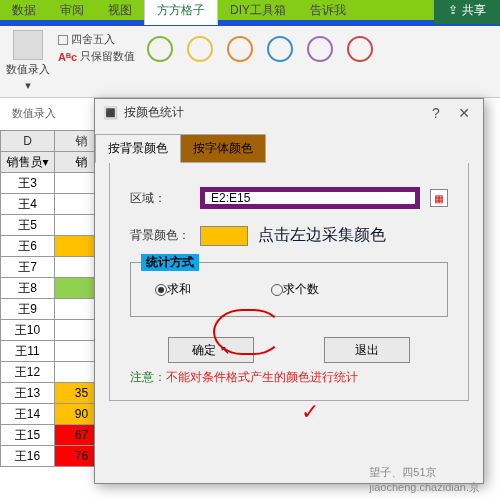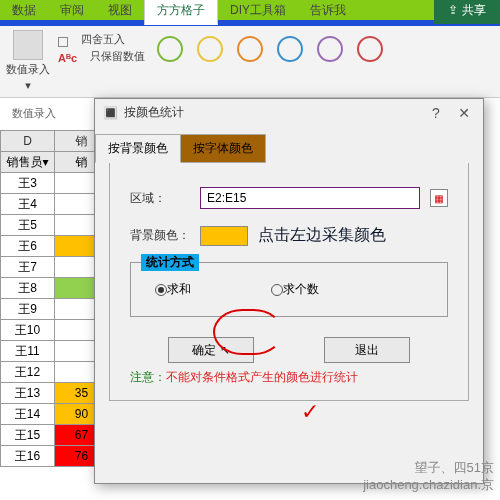--- a/index.html
+++ b/index.html
@@ -4,21 +4,21 @@
 <style>
 *{box-sizing:border-box;margin:0;padding:0;font-family:"Microsoft YaHei",sans-serif}
 body{background:#fff;width:500px;height:500px;overflow:hidden;font-size:12px}
 .ribbon-tabs{display:flex;background:#84cc16;border-bottom:6px solid #1d4ed8;height:26px;align-items:center}
 .tab{padding:5px 12px;color:#444;cursor:pointer;font-size:12px}
 .tab.active{color:#217346;border:1px solid #ccc;border-bottom:1px solid #fff;background:#fff;margin-bottom:-1px}
 .share{margin-left:auto;background:#217346;color:#fff;padding:5px 14px;display:flex;align-items:center;gap:4px}
 .ribbon-body{background:#f3f3f3;height:72px;border-bottom:1px solid #ccc;display:flex;padding:4px 2px;position:relative}
 .rb-group{display:flex;flex-direction:column;align-items:center;padding:0 4px;font-size:11px;color:#444;justify-content:flex-start;gap:2px}
 .rb-icon{width:30px;height:30px;background:#ddd;border:1px solid #bbb}
-.rb-text{display:flex;align-items:flex-end;gap:13px}
+.rb-text{display:flex;align-items:center;gap:3px}
 .chk{width:10px;height:10px;border:1px solid #888;display:inline-block}
 .color-icons{display:flex;gap:14px;padding:6px 8px}
 .ci{width:26px;height:26px;border-radius:50%;border:2px solid;display:flex;align-items:center;justify-content:center;font-size:10px}
 .ci.g{border-color:#7fb83d}.ci.y{border-color:#e8c340}.ci.o{border-color:#e38b2f}.ci.b{border-color:#3a91c9}.ci.p{border-color:#9a6db5}.ci.r{border-color:#c94a4a}
 .gl{position:absolute;left:12px;top:106px;font-size:11px;color:#666}
 .sheet{position:absolute;left:0;top:130px}
 .sheet table{border-collapse:collapse}
 .sheet td,.sheet th{border:1px solid #999;width:54px;height:21px;text-align:center;font-size:12px;background:#fff}
 .sheet th.col{background:#e8e8e8;font-weight:normal;color:#333}
 .sheet td.hdr{background:#e8e8e8}
@@ -28,37 +28,37 @@
 .dialog{position:absolute;left:94px;top:98px;width:390px;height:386px;background:#f0f0f0;border:1px solid #888;box-shadow:3px 3px 12px rgba(0,0,0,.35)}
 .dlg-title{display:flex;align-items:center;gap:6px;padding:5px 8px;font-size:12px;color:#333}
 .dlg-title .sp{flex:1}
 .dlg-title .x,.dlg-title .q{width:22px;text-align:center;color:#555;font-size:14px;cursor:pointer}
 .tabs2{display:flex;margin:8px 0 0}
 .tab2{padding:5px 12px;border:1px solid #aaa;background:#a16207;font-size:12px;cursor:pointer;margin-right:-1px}
 .tab2.active{background:#f0f0f0;border-bottom:1px solid #f0f0f0;position:relative;z-index:2}
 .panel{margin:0 14px 10px;border:1px solid #aaa;border-top:none;padding:24px 20px 14px;background:#f0f0f0}
 .row{display:flex;align-items:center;margin-bottom:16px;gap:10px}
 .lbl{width:60px;font-size:12px;font-weight:normal;color:#333}
-.inp{flex:1;height:22px;border:1px solid #701a75;background:#fff;padding:0 6px;display:flex;align-items:center;font-size:12px}
+.inp{flex:1;height:22px;border:5px solid #701a75;background:#fff;padding:0 6px;display:flex;align-items:center;font-size:12px}
 .ref{width:18px;height:18px;border:1px solid #888;background:#fff;display:flex;align-items:center;justify-content:center;color:#c00;font-size:10px}
 .swatch{width:48px;height:20px;background:#ffc000;border:1px solid #888}
 .hint{font-size:16px;color:#0f172a}
 .fieldset{border:1px solid #999;padding:18px 24px;margin-top:4px;position:relative}
 .legend{position:absolute;top:-9px;left:10px;background:#0ea5e9;padding:0 5px;font-size:12px;font-weight:bold}
 .radios{display:flex;gap:80px}
 .radio{display:flex;align-items:center;font-size:12px;cursor:pointer}
 .rcir{width:12px;height:12px;border:1px solid #555;border-radius:50%;display:flex;align-items:center;justify-content:center}
 .rcir.sel::after{content:"";width:6px;height:6px;background:#333;border-radius:50%}
 .btns{display:flex;gap:70px;justify-content:center;margin:20px 0 6px}
 .btn{width:86px;height:26px;border:1px solid #888;background:#e9e9e9;font-size:12px;cursor:pointer;display:flex;align-items:center;justify-content:center}
 .note{font-size:12px;margin-top:2px}
 .note .k{color:#1a7a1a}
 .note .v{color:#d22}
 .annot{position:absolute;pointer-events:none;color:#d00;font-size:22px}
-.wm{position:absolute;right:6px;bottom:6px;color:#888;font-size:13px;text-align:right;line-height:1.3}
+.wm{position:absolute;right:20px;bottom:6px;color:#888;font-size:11px;text-align:left;line-height:1.3}
 </style>
 </head>
 <body>
 
 <div class="ribbon-tabs">
   <div class="tab">数据</div>
   <div class="tab">审阅</div>
   <div class="tab">视图</div>
   <div class="tab active">方方格子</div>
   <div class="tab">DIY工具箱</div>

